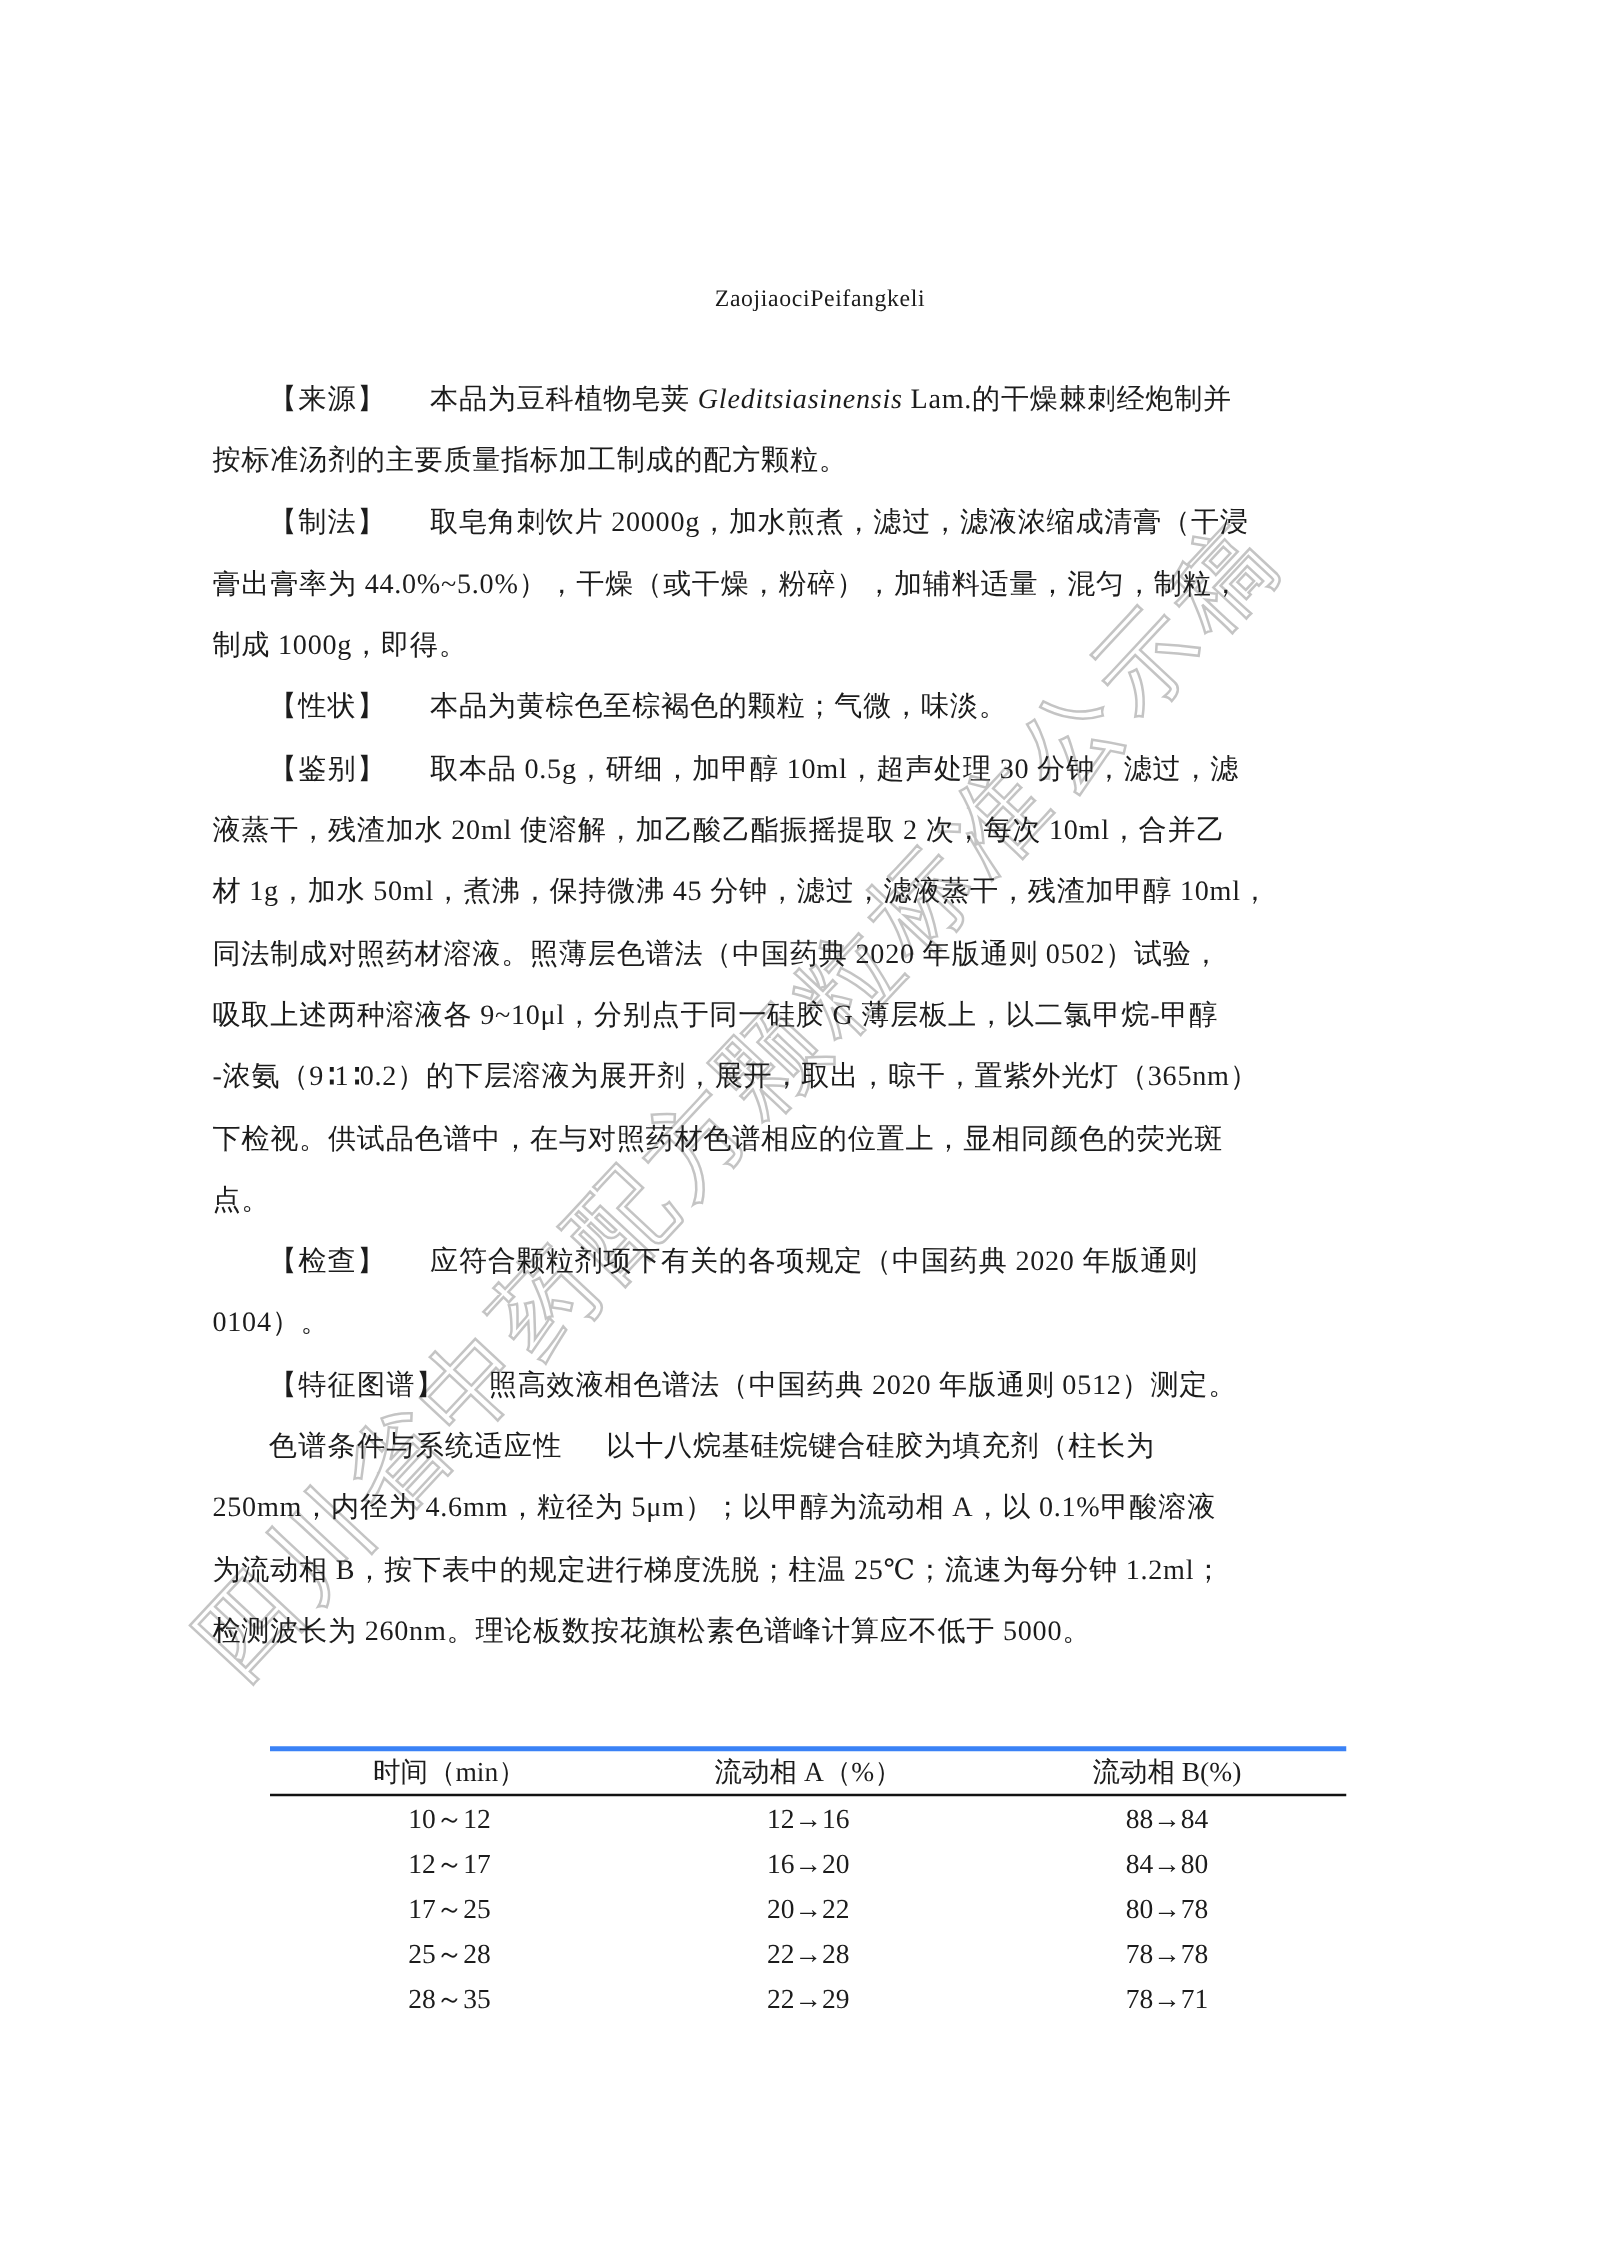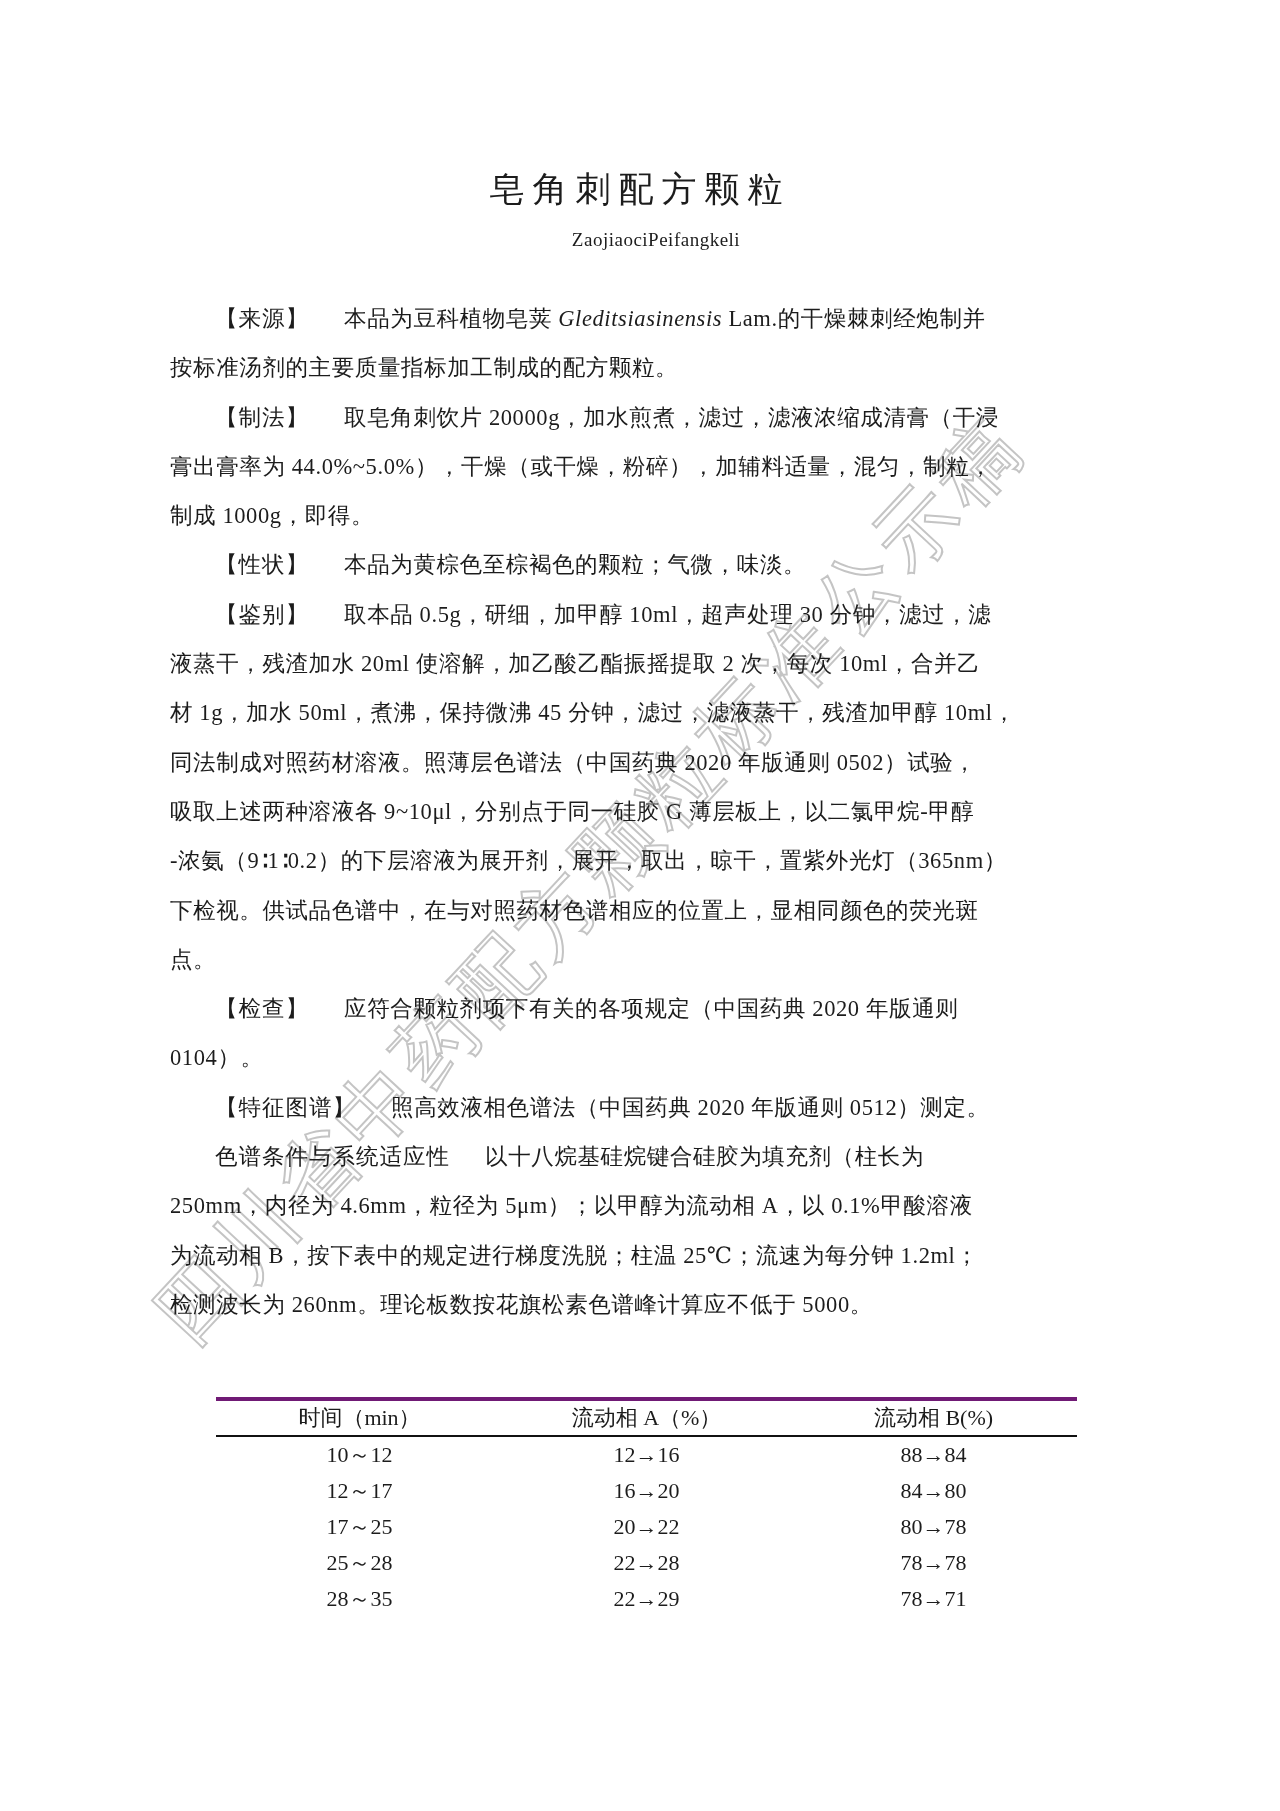--- a/index.html
+++ b/index.html
@@ -56,21 +56,21 @@
   .seg-b{
     font-family:"Liberation Sans","DejaVu Sans",sans-serif;
     font-weight:400;
     margin-right:12px;
     letter-spacing:1px;
   }
   .seg-i{font-style:italic;}
   
   .grad-table{
     position:absolute;left:216px;top:1397px;width:861px;
-    border-top:4px solid #701a75;
+    border-top:4px solid #3b82f6;
     font-size:22px;
   }
   .t-row{
     display:grid;
     grid-template-columns:1fr 1fr 1fr;
   }
   .t-row.head{
     border-bottom:2.5px solid #111111;
     height:34px;line-height:34px;
   }
@@ -79,21 +79,20 @@
 </style>
 </head>
 <body>
 
 <div class="page">
 
   <div class="watermark">四川省中药配方颗粒标准公示稿</div>
 
   <div class="content">
 
-    <h1 class="title">皂角刺配方颗粒</h1>
 
     <div class="pinyin">ZaojiaociPeifangkeli</div>
 
     <div class="doc-body" id="doc-lines">
         <div class="line indent"><span class="seg-b">【来源】</span><span class="seg">　本品为豆科植物皂荚 </span><span class="seg-i">Gleditsiasinensis</span><span class="seg"> Lam.的干燥棘刺经炮制并</span></div>
         <div class="line"><span class="seg">按标准汤剂的主要质量指标加工制成的配方颗粒。</span></div>
         <div class="line indent"><span class="seg-b">【制法】</span><span class="seg">　取皂角刺饮片 20000g，加水煎煮，滤过，滤液浓缩成清膏（干浸</span></div>
         <div class="line"><span class="seg">膏出膏率为 44.0%~5.0%），干燥（或干燥，粉碎），加辅料适量，混匀，制粒，</span></div>
         <div class="line"><span class="seg">制成 1000g，即得。</span></div>
         <div class="line indent"><span class="seg-b">【性状】</span><span class="seg">　本品为黄棕色至棕褐色的颗粒；气微，味淡。</span></div>

